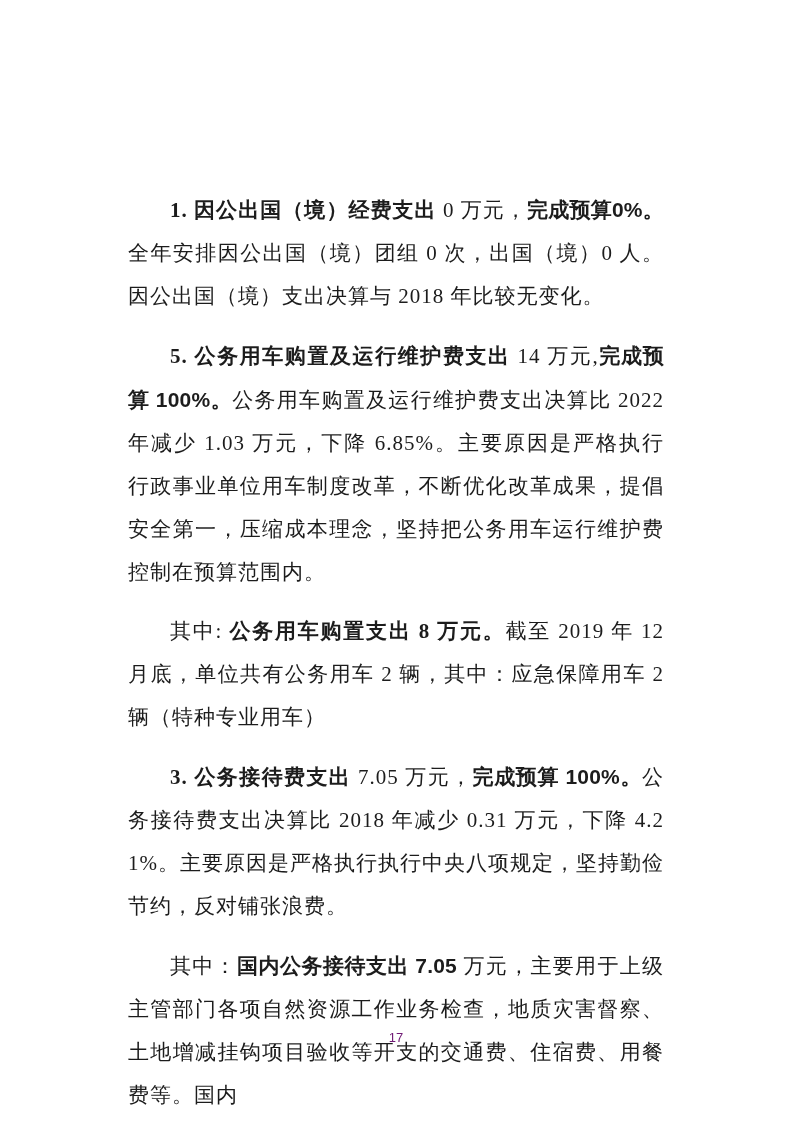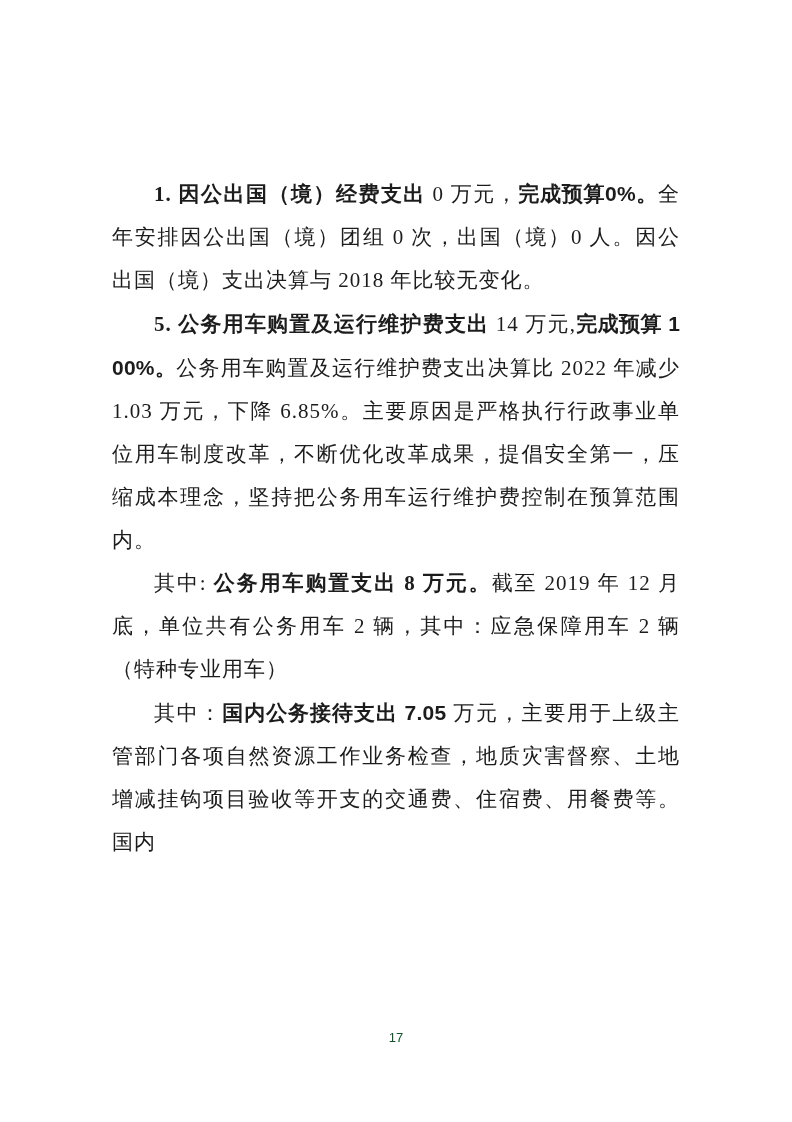--- a/index.html
+++ b/index.html
@@ -16,56 +16,57 @@
     font-family: "Liberation Serif", "DejaVu Serif", serif;
     color: #1c1c1c;
   }
   .doc-content {
     position: absolute;
     top: 172px;
     left: 112px;
     width: 568px;
   }
   .para {
-    margin: 0;
+    margin: 16px;
     font-size: 21px;
     line-height: 43px;
     text-align: justify;
     text-indent: 2em;
     letter-spacing: 1px;
     word-break: break-all;
   }
   .r  { font-weight: normal; }
   .bs { font-weight: bold; }                                     
   .bh { font-weight: bold;
         font-family: "Liberation Sans", "DejaVu Sans", sans-serif;
         letter-spacing: 0.2px; }                                 
   .page-number {
     position: absolute;
     bottom: 77px;
     left: 0;
     width: 100%;
     text-align: center;
     font-family: "Liberation Sans", "DejaVu Sans", sans-serif;
     font-size: 13px;
-    color: #14532d;
+    color: #701a75;
   }
 </style>
 </head>
 <body>
 
 <div class="page">
   <div class="doc-content">
 
     <p class="para"><span class="bs">1. 因公出国（境）经费支出</span><span class="r"> 0 万元，</span><span class="bh">完成预算0%。</span><span class="r">全年安排因公出国（境）团组 0 次，出国（境）0 人。因公出国（境）支出决算与 2018 年比较无变化。</span></p>
 
     <p class="para"><span class="bs">5. 公务用车购置及运行维护费支出</span><span class="r"> 14 万元,</span><span class="bh">完成预算 100%。</span><span class="r">公务用车购置及运行维护费支出决算比 2022 年减少 1.03 万元，下降 6.85%。主要原因是严格执行行政事业单位用车制度改革，不断优化改革成果，提倡安全第一，压缩成本理念，坚持把公务用车运行维护费控制在预算范围内。</span></p>
 
     <p class="para"><span class="r">其中: </span><span class="bs">公务用车购置支出 8 万元。</span><span class="r">截至 2019 年 12 月底，单位共有公务用车 2 辆，其中：应急保障用车 2 辆（特种专业用车）</span></p>
 
 
+    <p class="para"><span class="bs">3. 公务接待费支出</span><span class="r"> 7.05 万元，</span><span class="bh">完成预算 100%。</span><span class="r">公务接待费支出决算比 2018 年减少 0.31 万元，下降 4.21%。主要原因是严格执行执行中央八项规定，坚持勤俭节约，反对铺张浪费。</span></p>
 
     <p class="para"><span class="r">其中：</span><span class="bh">国内公务接待支出 7.05</span><span class="r"> 万元，主要用于上级主管部门各项自然资源工作业务检查，地质灾害督察、土地增减挂钩项目验收等开支的交通费、住宿费、用餐费等。国内</span></p>
 
   </div>
 
   <div class="page-number">17</div>
 </div>
 
 </body></html>

